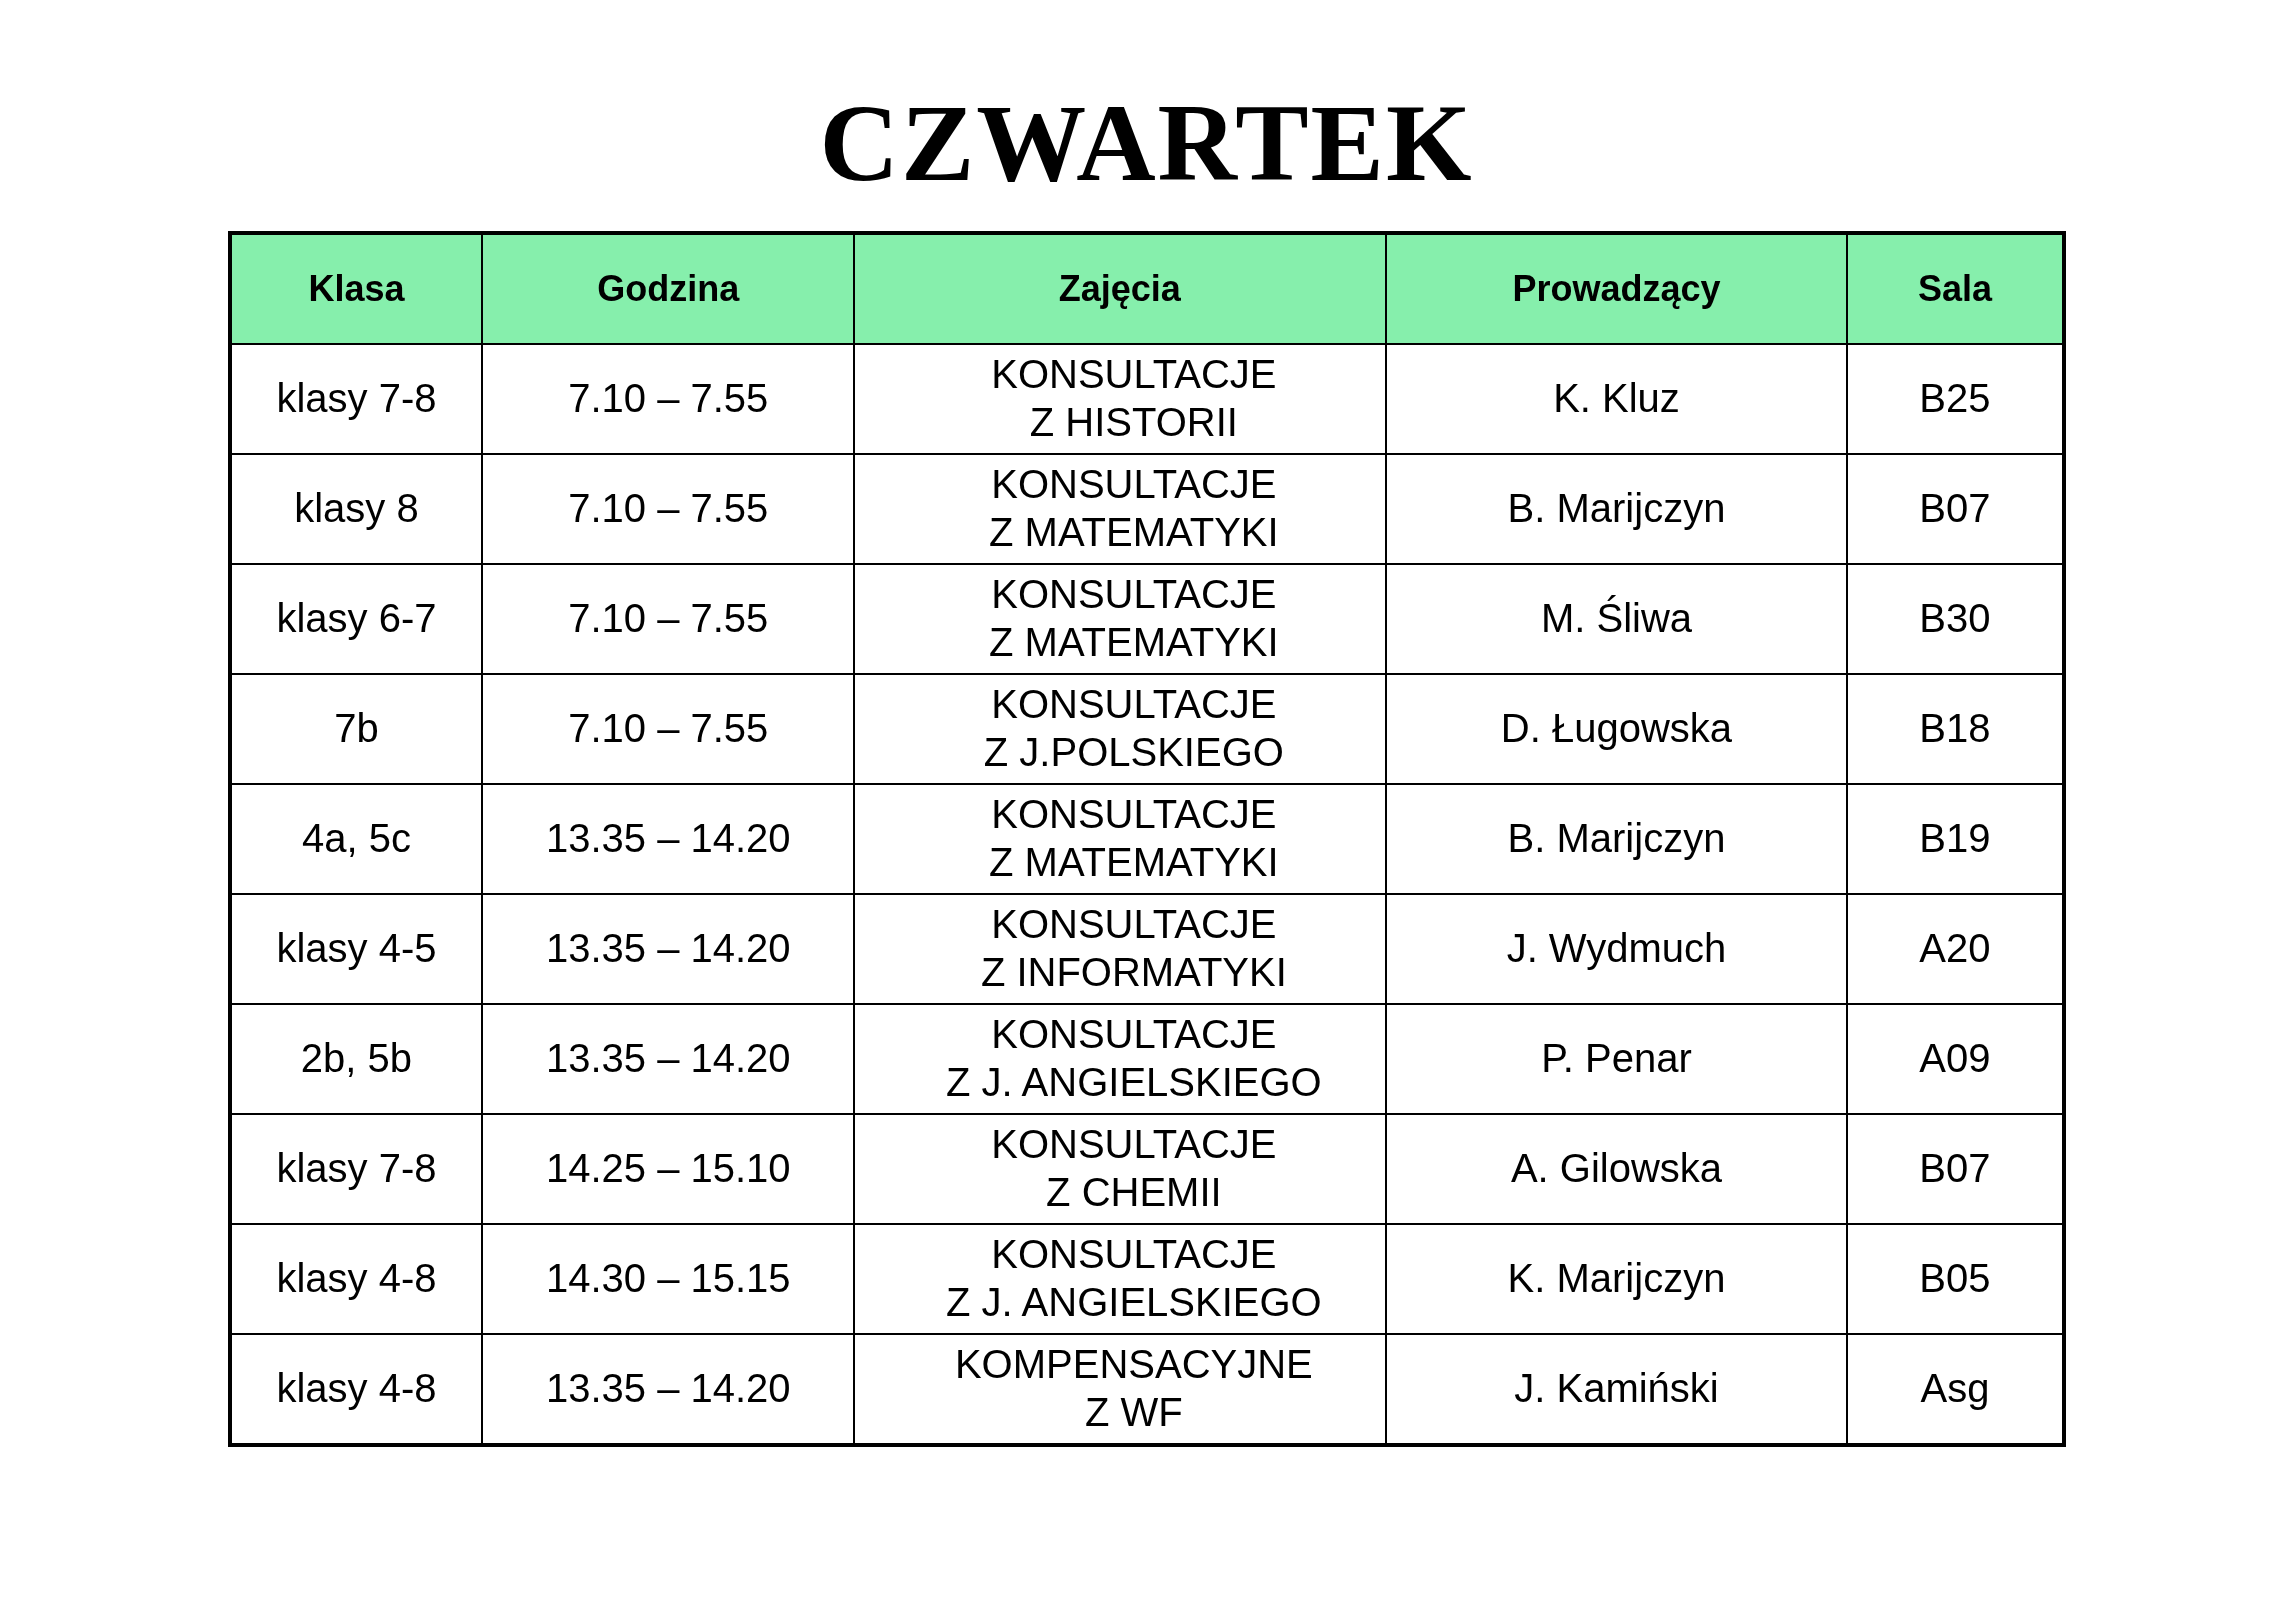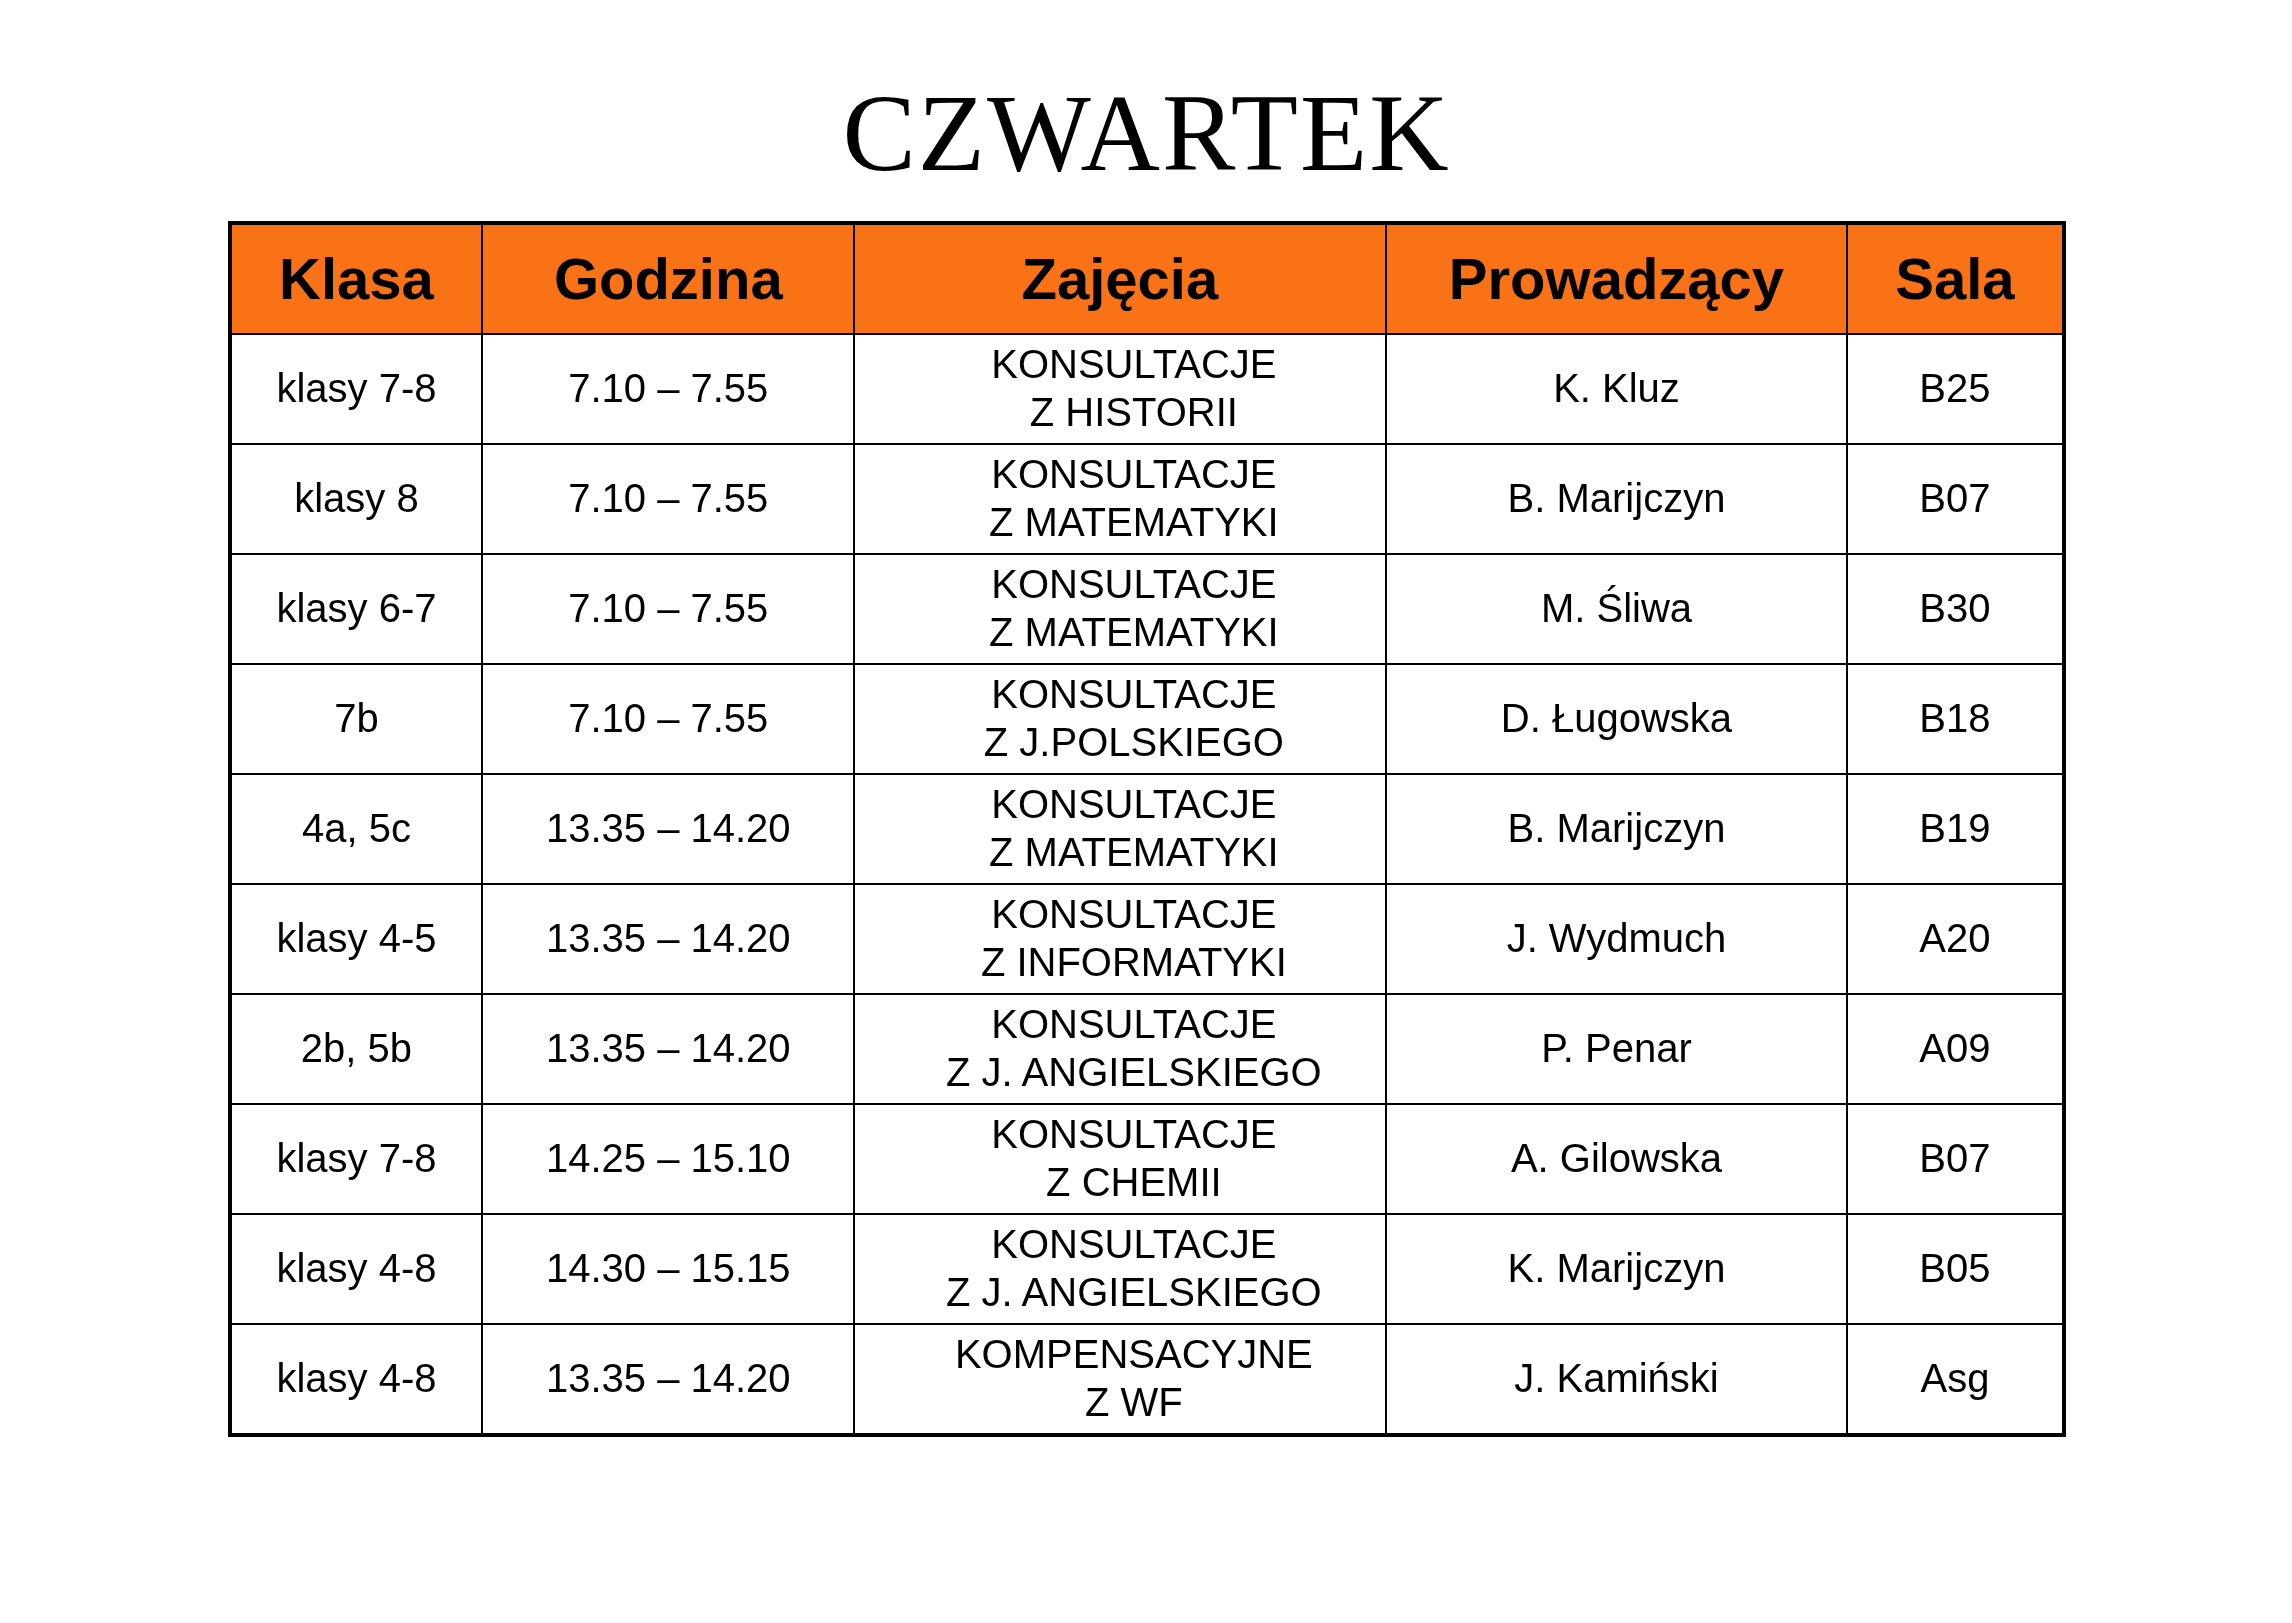--- a/index.html
+++ b/index.html
@@ -16,24 +16,24 @@
   }
   .page {
     width: 2293px;
     height: 1623px;
     position: relative;
     box-sizing: border-box;
   }
   .title {
     font-family: "Liberation Serif", serif;
     font-size: 110px;
-    font-weight: 400;
+    font-weight: 700;
     text-align: center;
     letter-spacing: 2px;
-    margin: 0;
+    margin: 10px;
     padding-top: 76px;
     line-height: 1.05;
   }
   .table-wrap {
     margin: 29px auto 0 auto;
     width: 1838px;
   }
   table.schedule {
     width: 100%;
     border-collapse: collapse;
@@ -41,22 +41,22 @@
     border: 4.9px solid #000000;
   }
   table.schedule th,
   table.schedule td {
     border: 2.9px solid #000000;
     text-align: center;
     vertical-align: middle;
     padding: 0;
   }
   table.schedule thead th {
-    background: #f97316;
-    font-size: 58px;
+    background: #86efac;
+    font-size: 36px;
     font-weight: bold;
     height: 108px;
     font-family: "Liberation Sans", sans-serif;
   }
   table.schedule tbody td {
     height: 108px;
     font-size: 40px;
     font-weight: normal;
   }
   td.subject {

